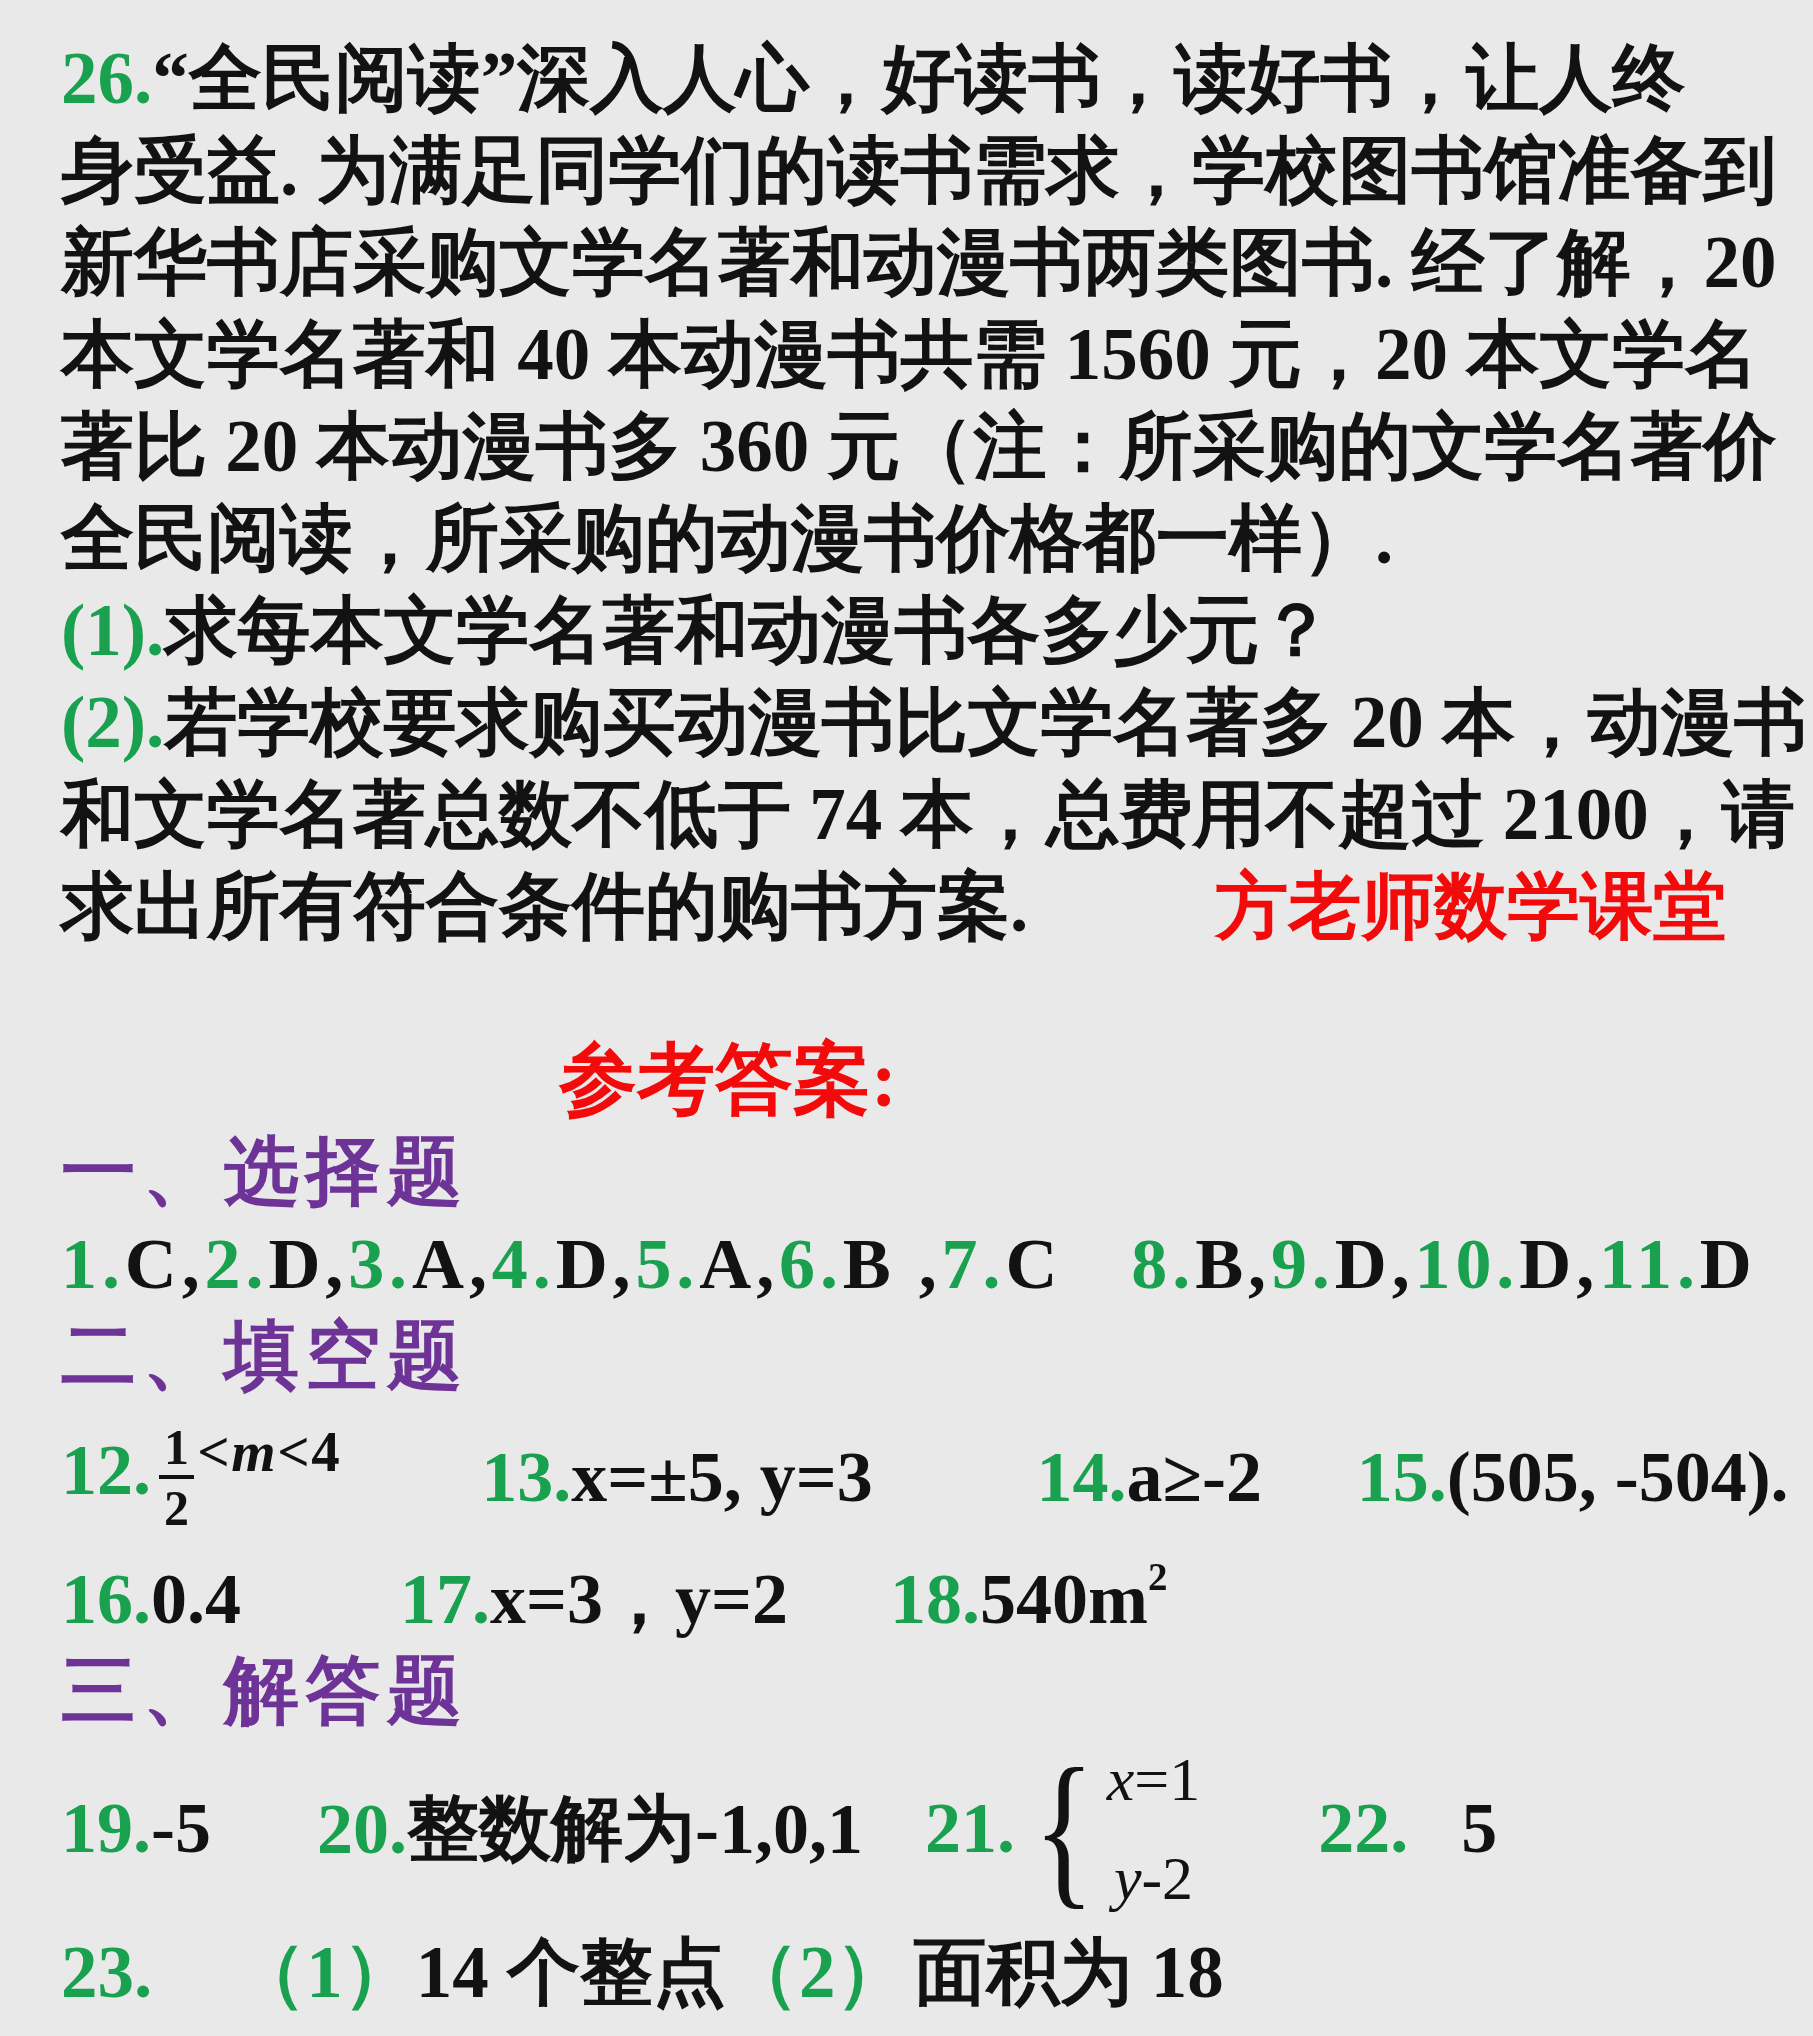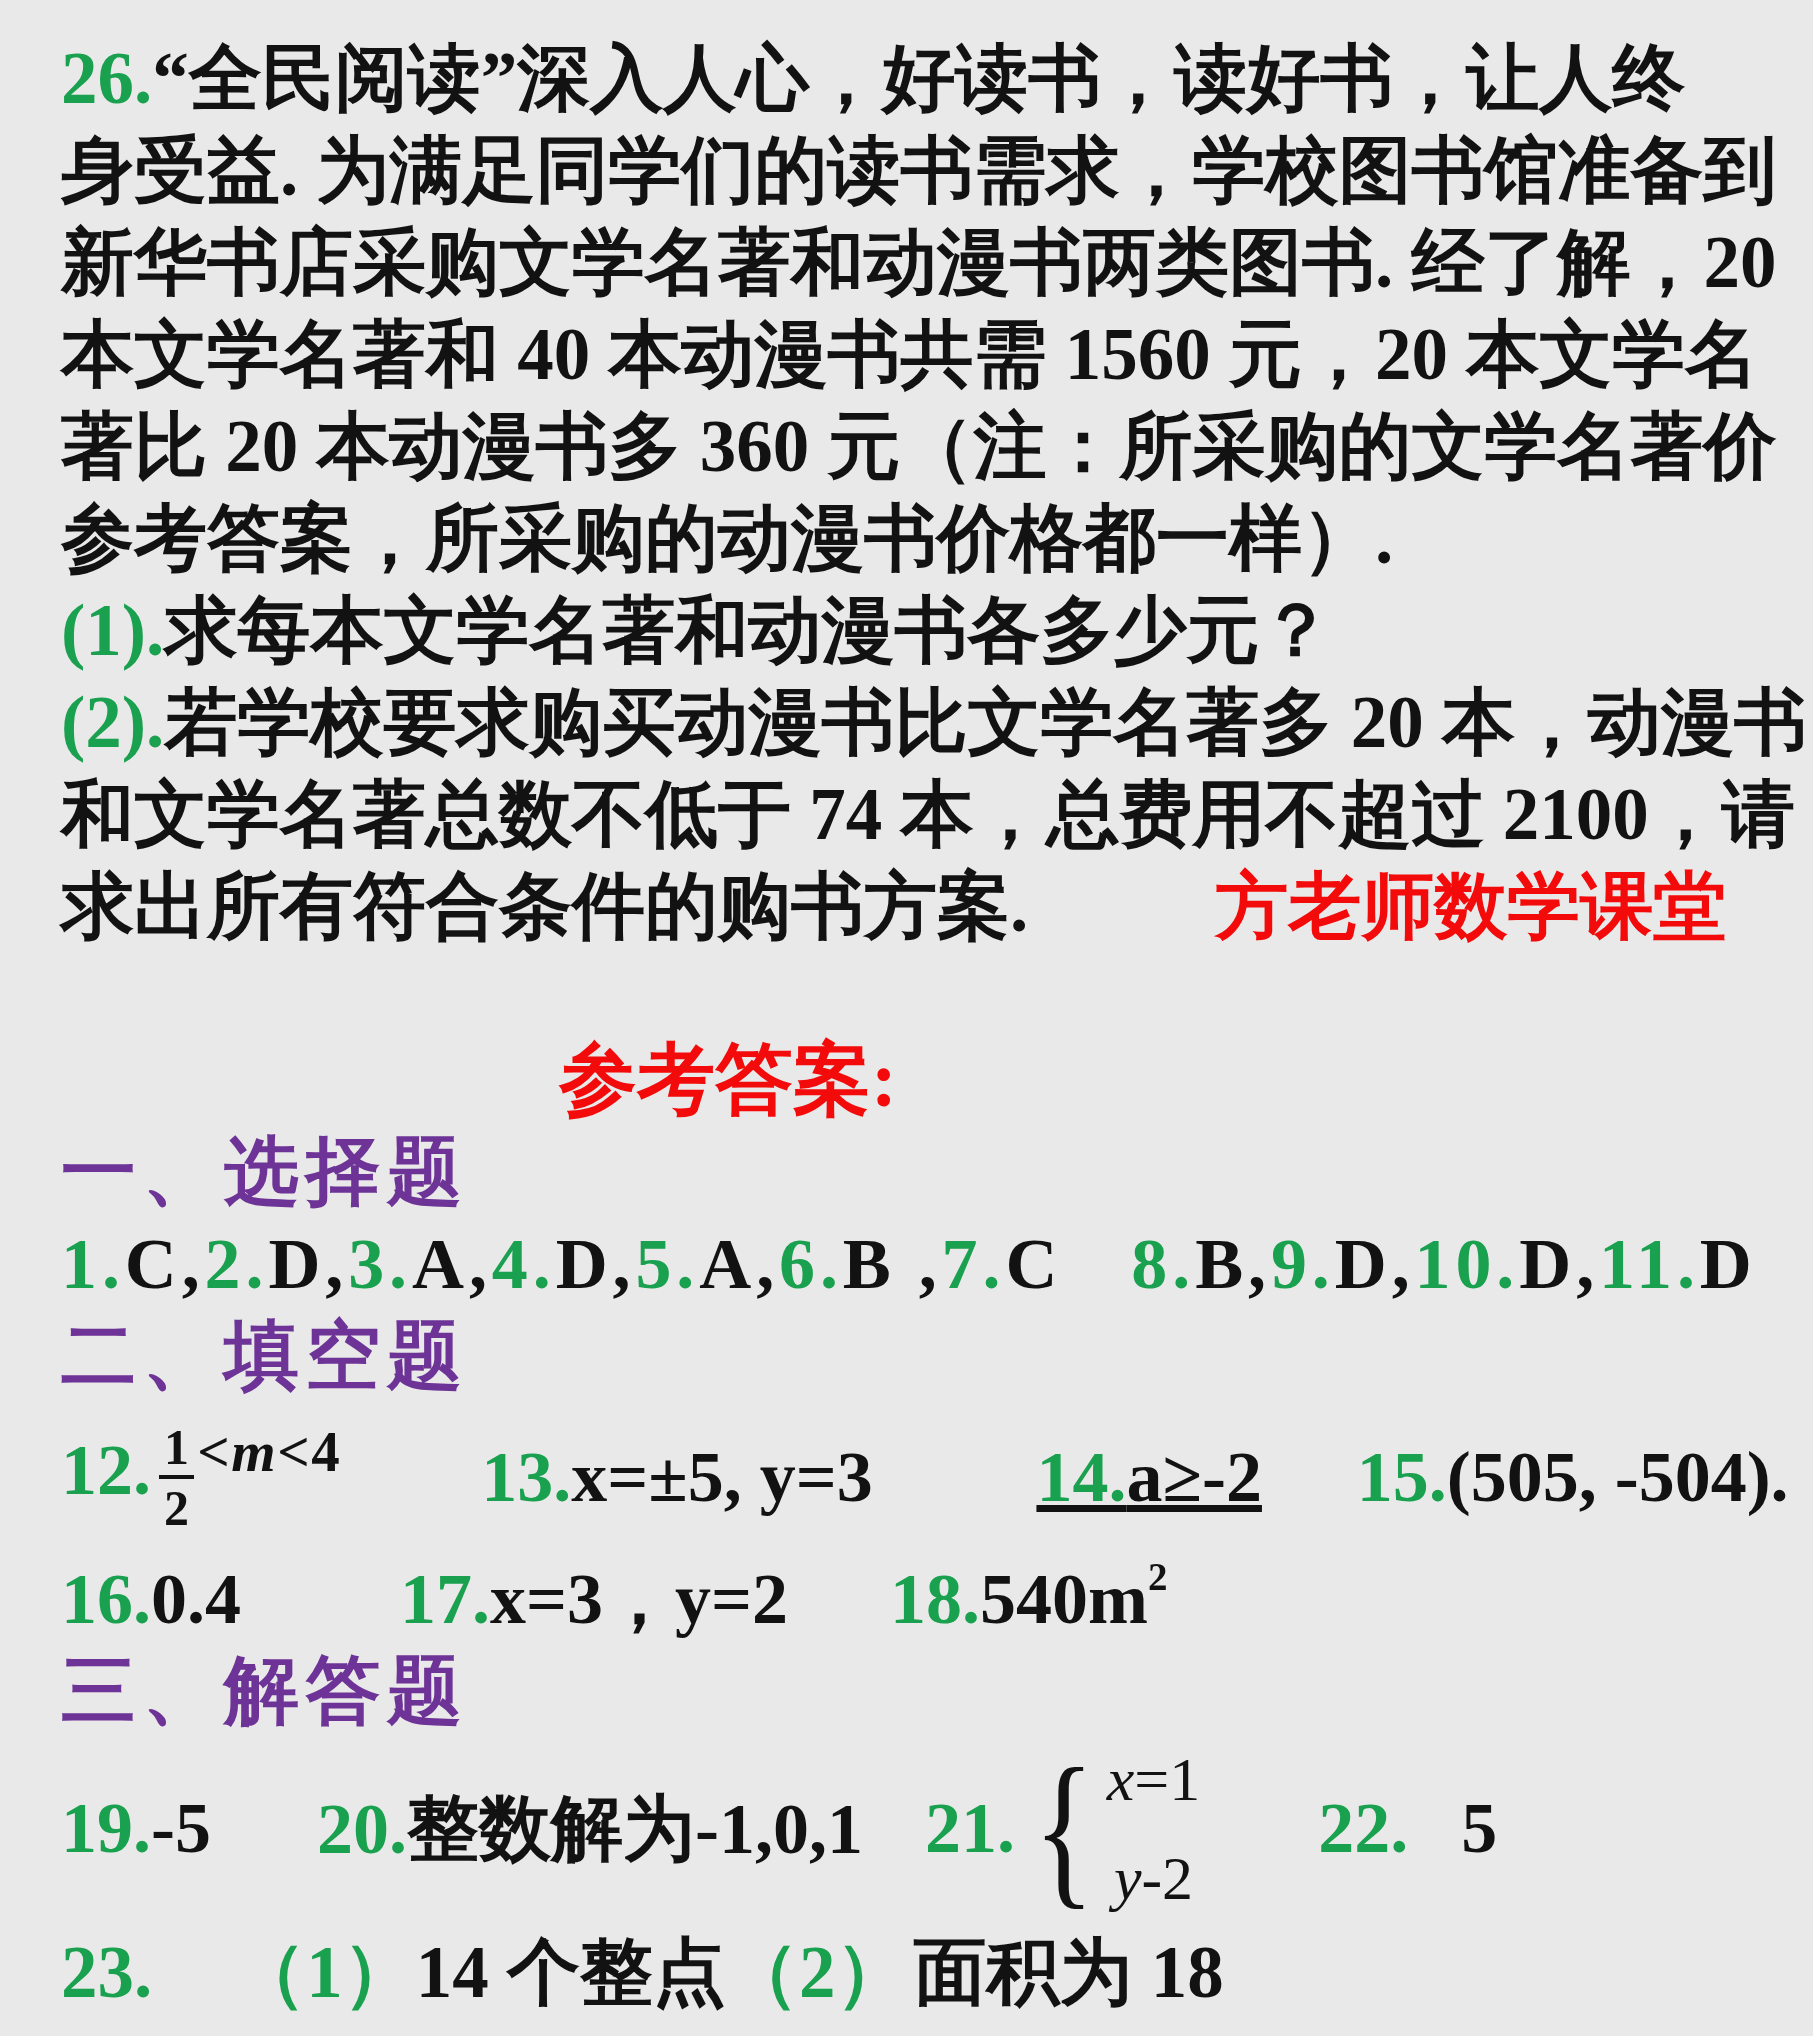--- a/index.html
+++ b/index.html
@@ -20,21 +20,21 @@
   .it{font-style:italic;}
   .watermark{margin-left:187px;font-weight:700;}
   .title-row{margin-top:81px;font-size:78px;line-height:92px;font-family:Liberation Serif, serif;}
   .title-row .t{margin-left:498px;}
   .heading{font-size:75px;line-height:92px;letter-spacing:6.5px;}
   .mc{font-size:72px;line-height:92px;letter-spacing:4.9px;white-space:nowrap;}
   .mc .gap8{margin-left:69px;}
   .row{display:flex;align-items:center;white-space:nowrap;}
   .fillA{height:151px;font-size:72px;justify-content:space-between;}
   .fillA .q13{margin-left:45px;}
-  .fillA .q14{margin-left:69px;text-decoration:underline;}
+  .fillA .q14{margin-left:69px;}
   .fillA .q15{}
   .frac{display:inline-flex;flex-direction:column;align-items:center;
         font-size:50px;line-height:1.12;vertical-align:middle;margin:0 3.3px 0 8.1px;}
   .frac .den{border-top:4.9px solid var(--ink);padding:1.6px 4.9px 0 4.9px;}
   .frac .num{padding:0 4.9px;}
   .cond{font-size:57px;position:relative;top:-23px;letter-spacing:1.6px;}
   .fillB{height:92px;font-size:72px;}
   .fillB .q17{margin-left:159px;}
   .fillB .q18{margin-left:102px;}
   .sup{font-size:39px;position:relative;top:-33px;}
@@ -52,21 +52,21 @@
 </head>
 <body>
 
 <div class="doc">
 
   <div class="line"><span class="g">26.</span><span>“全民阅读”深入人心，好读书，读好书，让人终</span></div>
   <div class="line"><span>身受益. 为满足同学们的读书需求，学校图书馆准备到</span></div>
   <div class="line"><span>新华书店采购文学名著和动漫书两类图书. 经了解，20</span></div>
   <div class="line"><span>本文学名著和 40 本动漫书共需 1560 元，20 本文学名</span></div>
   <div class="line"><span>著比 20 本动漫书多 360 元（注：所采购的文学名著价</span></div>
-  <div class="line"><span>参考答案，所采购的动漫书价格都一样）.</span></div>
+  <div class="line"><span>全民阅读，所采购的动漫书价格都一样）.</span></div>
   <div class="line"><span class="g">(1).</span><span>求每本文学名著和动漫书各多少元？</span></div>
   <div class="line"><span class="g">(2).</span><span>若学校要求购买动漫书比文学名著多 20 本，动漫书</span></div>
   <div class="line"><span>和文学名著总数不低于 74 本，总费用不超过 2100，请</span></div>
   <div class="line"><span>求出所有符合条件的购书方案.</span><span class="red watermark">方老师数学课堂</span></div>
 
   <div class="line title-row"><span class="red t">参考答案:</span></div>
 
   <div class="line heading purple">一、选择题</div>
 
   <div class="mc"><span class="g">1.</span><span>C,</span><span class="g">2.</span><span>D,</span><span class="g">3.</span><span>A,</span><span class="g">4.</span><span>D,</span><span class="g">5.</span><span>A,</span><span class="g">6.</span><span>B ,</span><span class="g">7.</span><span>C</span><span class="g gap8">8.</span><span>B,</span><span class="g">9.</span><span>D,</span><span class="g">10.</span><span>D,</span><span class="g">11.</span><span>D</span></div>

